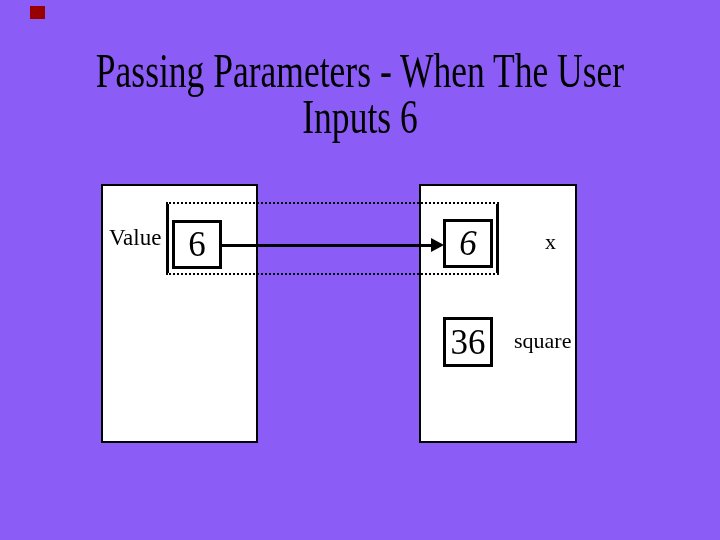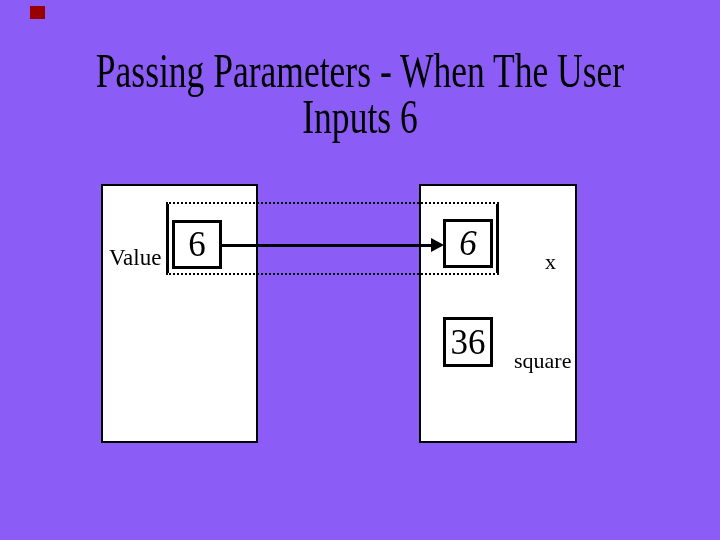--- a/index.html
+++ b/index.html
@@ -75,21 +75,20 @@
     font-size: 35px;
     line-height: 35px;
   }
   .vbox.caller-value { left: 172px; top: 220px; width: 50px; height: 49px; }
   .vbox.param-value  { left: 443px; top: 219px; width: 50px; height: 49px; font-style: italic; }
   .vbox.result-value { left: 443px; top: 317px; width: 50px; height: 50px; }
   
   .lbl {
     position: absolute;
     white-space: nowrap;
-    margin-top: 20px;
   }
   .lbl.value-lbl  { left: 109px; top: 226px; font-size: 23px; line-height: 23px; }
   .lbl.param-lbl  { left: 545px; top: 231px; font-size: 22px; line-height: 22px; }
   .lbl.result-lbl { left: 514px; top: 330px; font-size: 22px; line-height: 22px; text-align: center; }
   
   .arrow-line {
     position: absolute;
     left: 221px;
     top: 244px;
     width: 212px;

